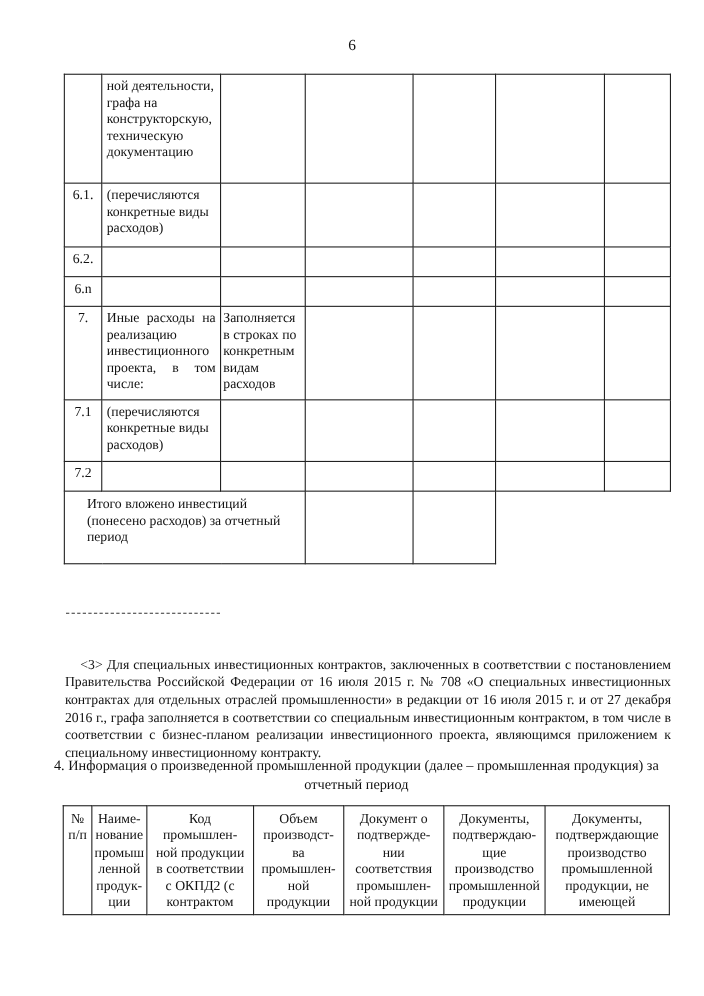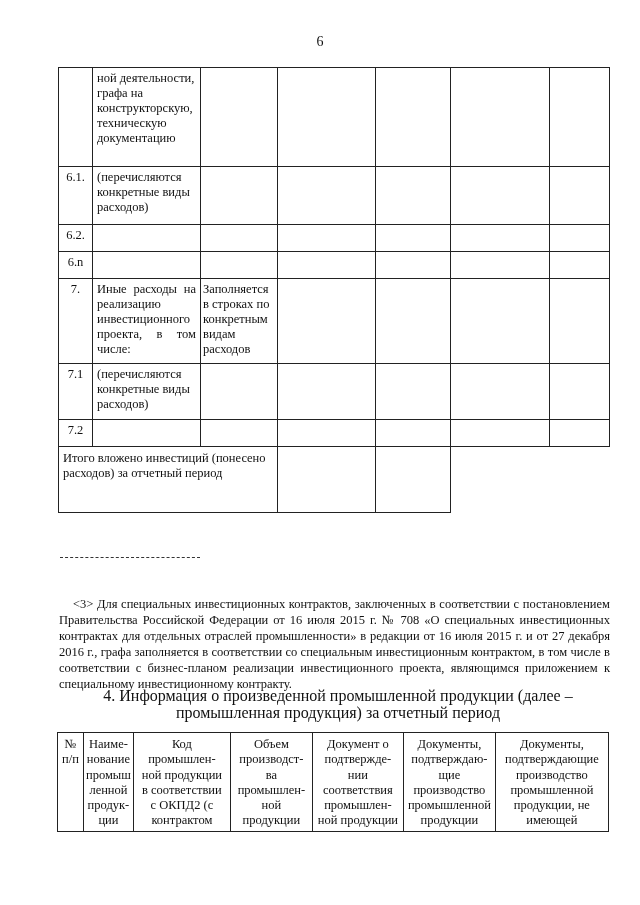--- a/index.html
+++ b/index.html
@@ -11,35 +11,35 @@
   .page-number {
     position: absolute; top: 34px; left: 0; width: 640px; text-align: center;
     font-size: 14px;
   }
   table { border-collapse: collapse; position: absolute; table-layout: fixed; }
   td { border: 1px solid #222; vertical-align: top; padding: 2px 4px; }
   #t1 { left: 58px; top: 67px; }
   #t1 td.num { text-align: center; padding: 3px 2px; }
   #t1 td.desc { padding: 3px 4px; }
   .justify { text-align: justify; text-align-last: left; }
-  .totals-label { padding: 4px 4px; margin-top: 48px; }
+  .totals-label { padding: 4px 20px; margin-top: 48px; }
   .noborder { border: none !important; }
 
   .footnote-rule {
     position: absolute; left: 60px; top: 557px; width: 140px;
     border-top: 1px dashed #333;
   }
   .footnote {
     position: absolute; left: 59px; top: 596px; width: 551px;
     font-size: 12.5px; line-height: 16px; text-align: justify;
     text-indent: 14px;
   }
   .section-heading {
-    position: absolute; left: 60px; top: 687px; width: 556px;
-    text-align: center; font-size: 16px; line-height: 17px;
+    position: absolute; left: 46px; top: 687px; width: 556px;
+    text-align: center; font-size: 13px; line-height: 17px;
   }
   #t2 { left: 57px; top: 732px; }
   #t2 td { text-align: center; padding: 4px 2px 2px 2px; height: 92px; line-height: 15.3px; font-size: 12.5px; }
 </style>
 </head>
 <body>
 
 <div class="page-number">6</div>
 
 <table id="t1">

